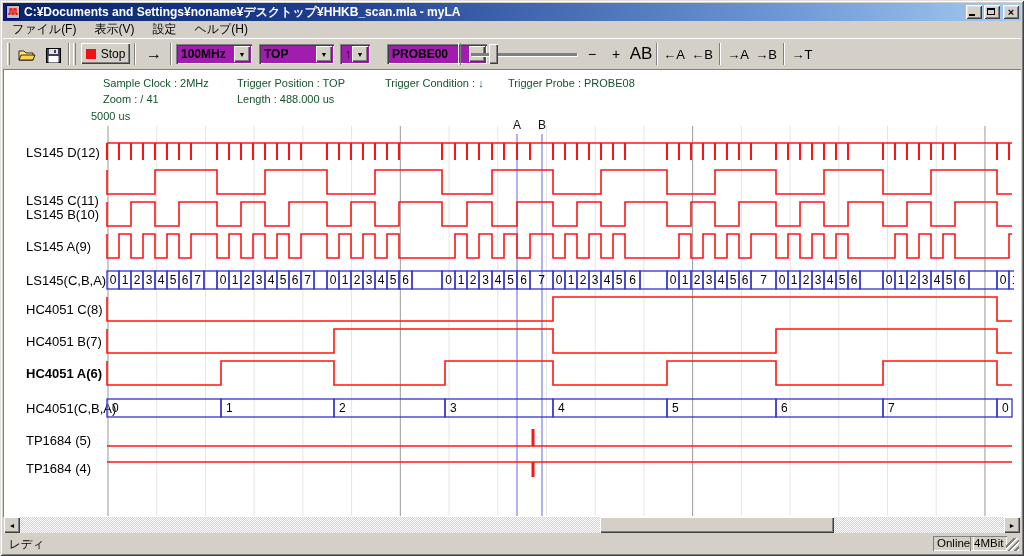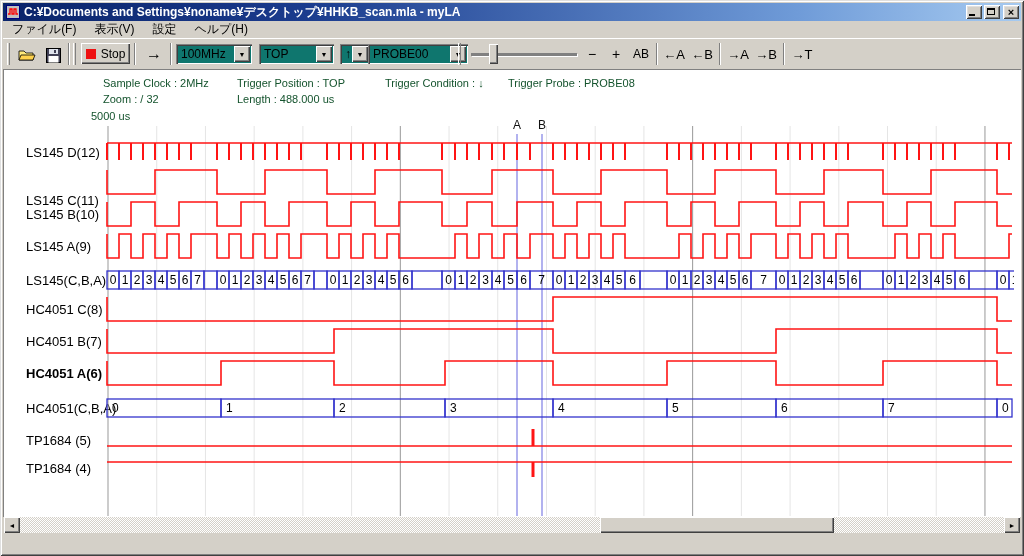--- a/index.html
+++ b/index.html
@@ -22,21 +22,21 @@
   .menubar{position:absolute;left:3px;top:21px;width:922px;height:17px;display:flex;align-items:center;font-size:12px;}
   .menu-item{padding:1px 9px;white-space:nowrap;}
   
   .toolbar{position:absolute;left:3px;top:38px;width:1018px;height:31px;border-top:1px solid #fff;}
   .tb{position:absolute;top:4px;}
   .grip{width:3px;height:22px;border-left:1px solid #fff;border-right:1px solid #808080;}
   .sep{width:2px;height:22px;border-left:1px solid #808080;border-right:1px solid #fff;}
   .tbtn{display:flex;align-items:center;justify-content:center;color:#000;background:transparent;text-align:right;}
   .raised{background:#d4d0c8;box-shadow:inset 1px 1px 0 #fff,inset -1px -1px 0 #404040,inset -2px -2px 0 #808080;}
   .stop-sq{width:10px;height:10px;background:#e81123;background:#ee1111;margin-right:5px;}
-  .combo{height:20px;background:#0f766e;box-shadow:inset 1px 1px 0 #808080,inset 2px 2px 0 #404040,inset -1px -1px 0 #fff;position:absolute;top:5px;}
+  .combo{height:20px;background:#a21caf;box-shadow:inset 1px 1px 0 #808080,inset 2px 2px 0 #404040,inset -1px -1px 0 #fff;position:absolute;top:5px;font-weight:bold;}
   .combo-text{position:absolute;left:5px;top:3px;font-size:12px;white-space:nowrap;}
   .combo-btn{position:absolute;right:2px;top:2px;width:16px;height:16px;background:#d4d0c8;
     box-shadow:inset 1px 1px 0 #fff,inset -1px -1px 0 #404040,inset -2px -2px 0 #808080;
     display:flex;align-items:center;justify-content:center;font-size:7px;color:#000;}
   .slider{position:absolute;top:4px;width:110px;height:22px;}
   .slider-track{position:absolute;left:2px;right:2px;top:10px;height:3px;background:#808080;box-shadow:1px 1px 0 #fff;}
   .slider-thumb{position:absolute;left:20px;top:1px;width:9px;height:20px;background:#d4d0c8;
     box-shadow:inset 1px 1px 0 #fff,inset -1px -1px 0 #404040,inset -2px -2px 0 #808080;}
   .flat{font-size:14px;}
   
@@ -125,37 +125,37 @@
       <div class="combo-btn">▼</div>
     </div>
     <div class="combo" style="left:256px;width:75px">
       <span class="combo-text">TOP</span>
       <div class="combo-btn">▼</div>
     </div>
     <div class="combo" style="left:337px;width:30px">
       <span class="combo-text">↑</span>
       <div class="combo-btn">▼</div>
     </div>
-    <div class="combo" style="left:365px;width:100px">
+    <div class="combo" style="left:384px;width:100px">
       <span class="combo-text">PROBE00</span>
       <div class="combo-btn">▼</div>
     </div>
 
     <div class="tb grip" style="left:455px"></div>
     <div class="slider" style="left:466px">
       <div class="slider-track"></div>
       <div class="slider-thumb"></div>
     </div>
     <div class="tb tbtn flat" style="left:578px;width:22px;height:22px">
         <span>−</span>
       </div>
     <div class="tb tbtn flat" style="left:602px;width:22px;height:22px">
         <span>+</span>
       </div>
-    <div class="tb tbtn" style="left:626px;width:24px;height:22px;font-size:12px">
+    <div class="tb tbtn" style="left:626px;width:24px;height:22px;font-size:17px">
         <span>AB</span>
       </div>
     <div class="tb sep" style="left:653px"></div>
     <div class="tb tbtn" style="left:658px;width:26px;height:22px;font-size:13px">
         <span>←A</span>
       </div>
     <div class="tb tbtn" style="left:686px;width:26px;height:22px;font-size:13px">
         <span>←B</span>
       </div>
     <div class="tb sep" style="left:716px"></div>
@@ -170,21 +170,21 @@
         <span>→T</span>
       </div>
   </div>
 
   <div class="client"></div>
 
   <span class="info" style="left:103px;top:77px">Sample Clock : 2MHz</span>
   <span class="info" style="left:237px;top:77px">Trigger Position : TOP</span>
   <span class="info" style="left:385px;top:77px">Trigger Condition : ↓</span>
   <span class="info" style="left:508px;top:77px">Trigger Probe : PROBE08</span>
-  <span class="info" style="left:103px;top:93px">Zoom : /  32</span>
+  <span class="info" style="left:103px;top:93px">Zoom : /  41</span>
   <span class="info" style="left:237px;top:93px">Length : 488.000 us</span>
   <span class="info" style="left:91px;top:110px">5000 us</span>
 
   <span class="cursor-letter" style="left:510px;top:118px">A</span>
   <span class="cursor-letter" style="left:535px;top:118px">B</span>
 
   <div id="labels">
       <div class="sig-label" style="top: 145px;">LS145 D(12)</div>
       <div class="sig-label" style="top: 175px; margin-top: 18px;">LS145 C(11)</div>
       <div class="sig-label" style="top: 207px;">LS145 B(10)</div>
@@ -477,14 +477,20 @@
   <div class="hscroll">
     <div class="sbtn" style="left:0">
         <span>◄</span>
       </div>
     <div class="sthumb"></div>
     <div class="sbtn" style="right:0">
         <span>►</span>
       </div>
   </div>
 
+  <div class="statusbar">
+    <span class="status-text">レディ</span>
+    <span class="spanel" style="left:930px">Online</span>
+    <span class="spanel" style="left:967px">4MBit</span>
+    <span class="resize-grip"></span>
+  </div>
 
 </div>
 
 </body></html>

